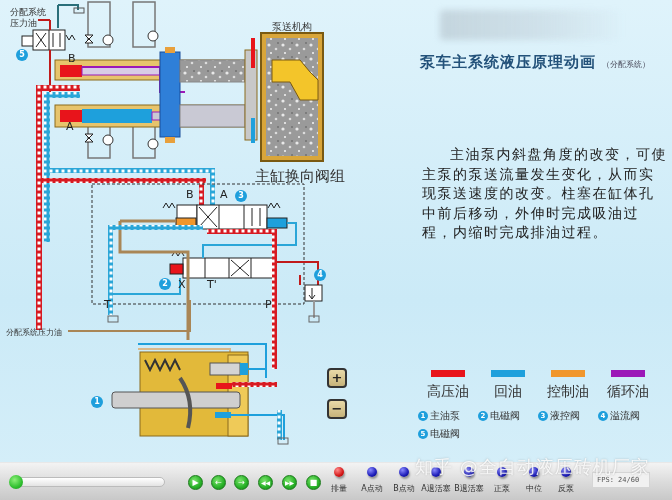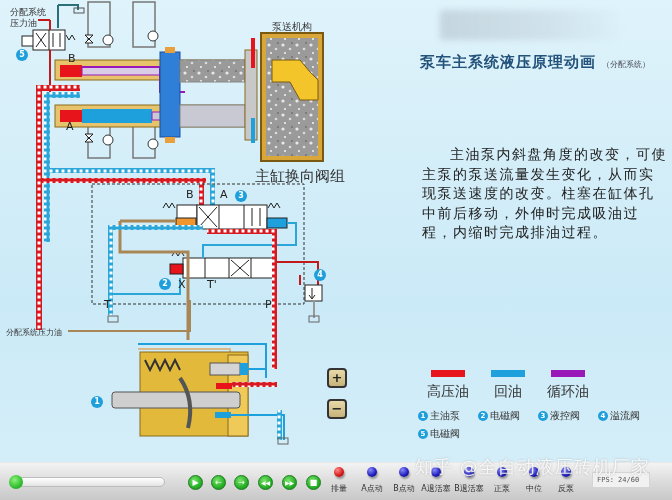--- a/index.html
+++ b/index.html
@@ -254,20 +254,24 @@
     <div class="legend-row">
       <div class="legend-item">
         <span class="legend-swatch" style="background:#e8141b;"></span>
         <span class="legend-label">高压油</span>
       </div>
       <div class="legend-item">
         <span class="legend-swatch" style="background:#1ea0dc;"></span>
         <span class="legend-label">回油</span>
       </div>
       <div class="legend-item">
+        <span class="legend-swatch" style="background:#f0962c;"></span>
+        <span class="legend-label">控制油</span>
+      </div>
+      <div class="legend-item">
         <span class="legend-swatch" style="background:#9b18b8;"></span>
         <span class="legend-label">循环油</span>
       </div>
     </div>
     <div class="comp-row">
       <div class="comp-item">
           <span class="dot">1</span>
           <span>主油泵</span>
         </div>
       <div class="comp-item">

